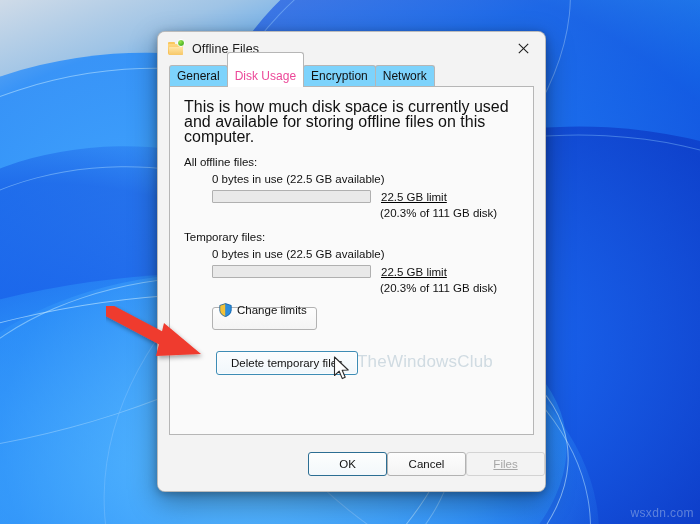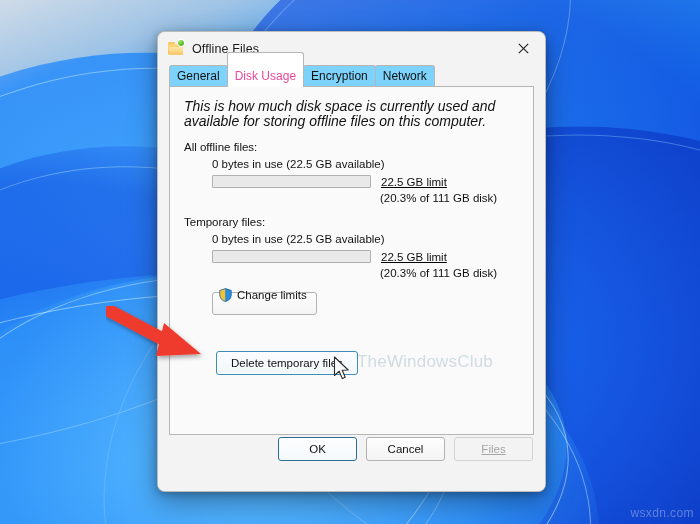--- a/index.html
+++ b/index.html
@@ -192,25 +192,24 @@
     right: 11px;
     top: 54px;
     bottom: 56px;
     background: #fafafa;
     border: 1px solid #b6b6b6;
     box-sizing: border-box;
     z-index: 2;
   }
 
   .desc {
-    font-size: 14px;
+    font-size: 16px;
     color: #111;
     line-height: 15px;
     margin: 12px 14px 0 14px;
-    font-style: italic;
   }
   .section-label {
     font-size: 11.5px;
     color: #111;
     margin: 12px 0 0 14px;
   }
   .usage-line {
     font-size: 11.5px;
     color: #111;
     margin: 5px 0 0 42px;
@@ -307,24 +306,22 @@
     color: #c9d6de;
     letter-spacing: .2px;
   }
 
   
   #footer {
     position: absolute;
     left: 0; right: 0; bottom: 0;
     height: 54px;
     display: flex;
-    align-items: flex-start;
+    align-items: center;
     justify-content: flex-end;
-    padding-right: 12px;
-    gap: 9px;
     background: #f3f3f3;
     box-sizing: border-box;
   }
   .footer-btn {
     width: 79px;
     height: 24px;
   }
   .footer-btn.default {
     border: 1px solid #2c6e93;
     background: linear-gradient(180deg, #fdfefe 0%, #f3f8fb 100%);

